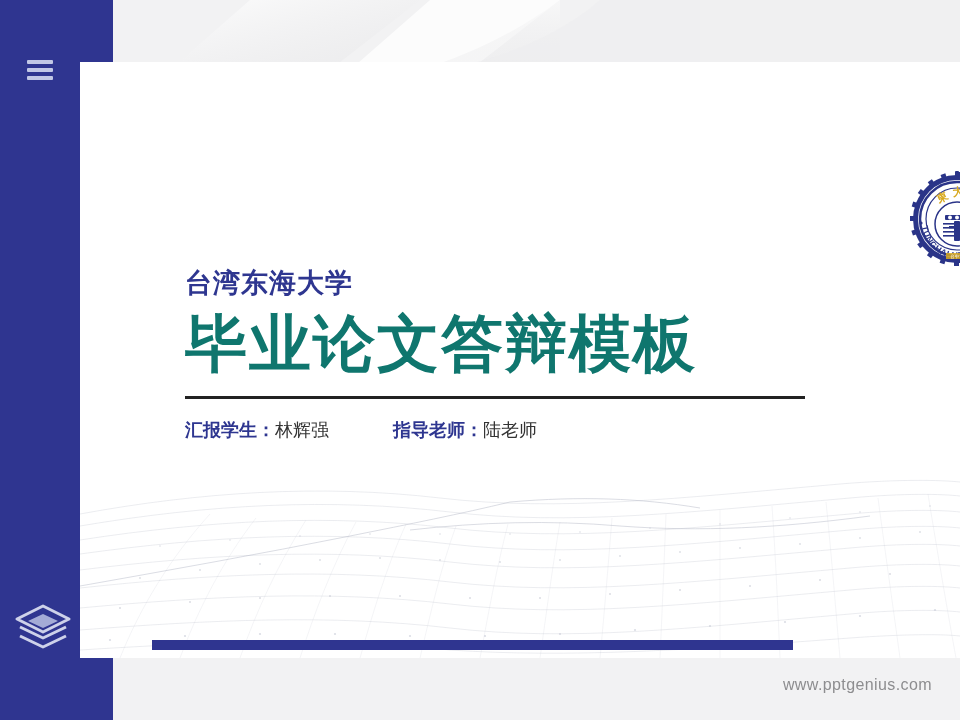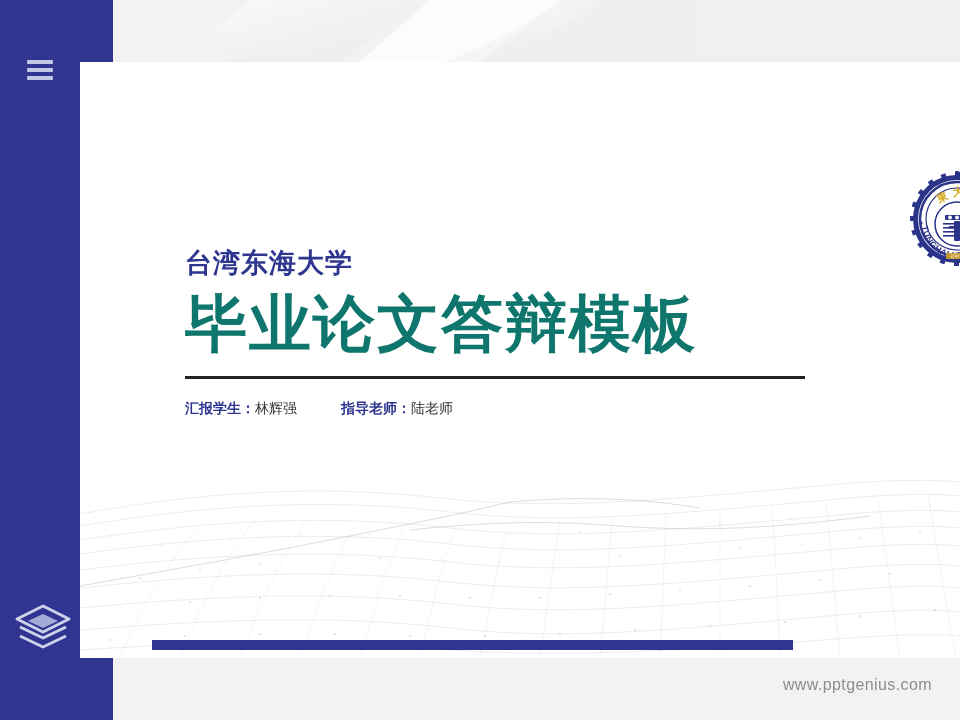--- a/index.html
+++ b/index.html
@@ -106,21 +106,21 @@
     top: 109px;
     width: 96px;
     height: 96px;
   }
   .emblem svg { display: block; }
 
   
   .titleblock {
     position: absolute;
     left: 105px;          
-    top: 188px;           
+    top: 208px;           
     width: 640px;
   }
 
   .subtitle {
     font-size: 27px;
     font-weight: bold;
     color: #2e3690;
     letter-spacing: 1px;
     line-height: 1;
     margin: 0 0 14px 0;
@@ -140,23 +140,24 @@
   .rule {
     width: 620px;
     height: 3px;
     background: #222222;
     margin: 18px 0 22px 0;
   }
 
   .byline {
     display: flex;
     align-items: baseline;
-    font-size: 14px;
+    font-size: 18px;
     line-height: 1;
     white-space: nowrap;
+    gap: 20px;
   }
   .byline .lbl {
     font-weight: bold;
     color: #2e3690;
   }
   .byline .val {
     color: #333333;
   }
   .byline .grp { margin-right: 44px; }
 

